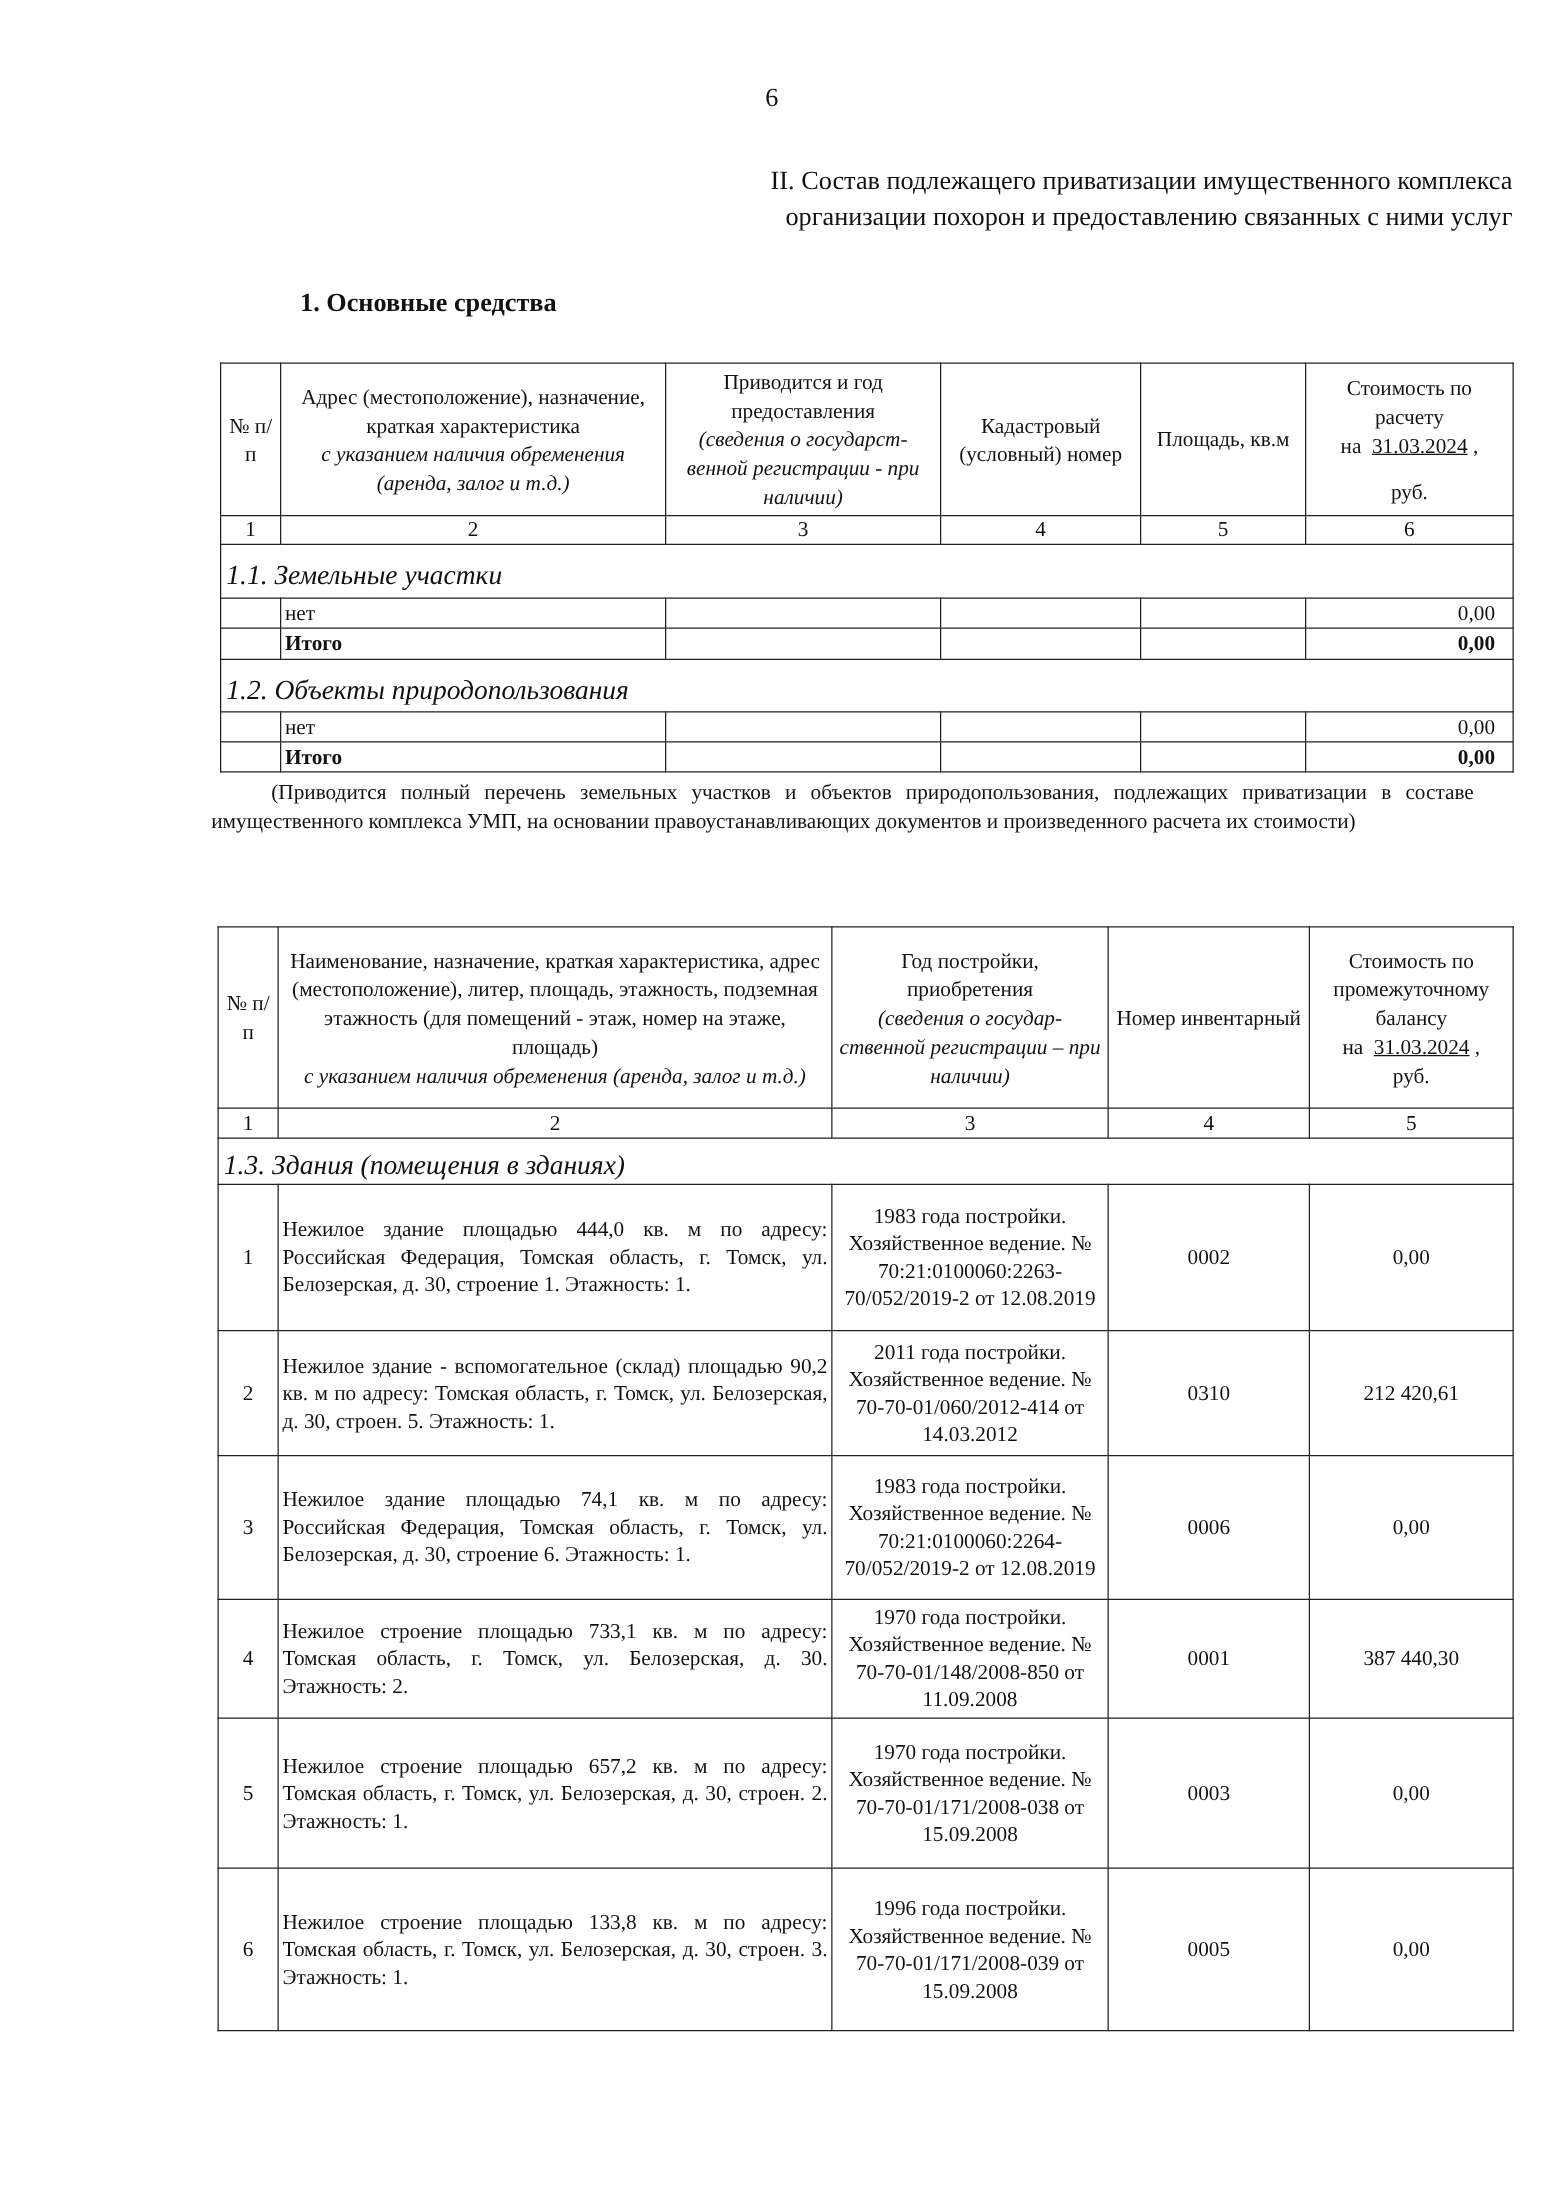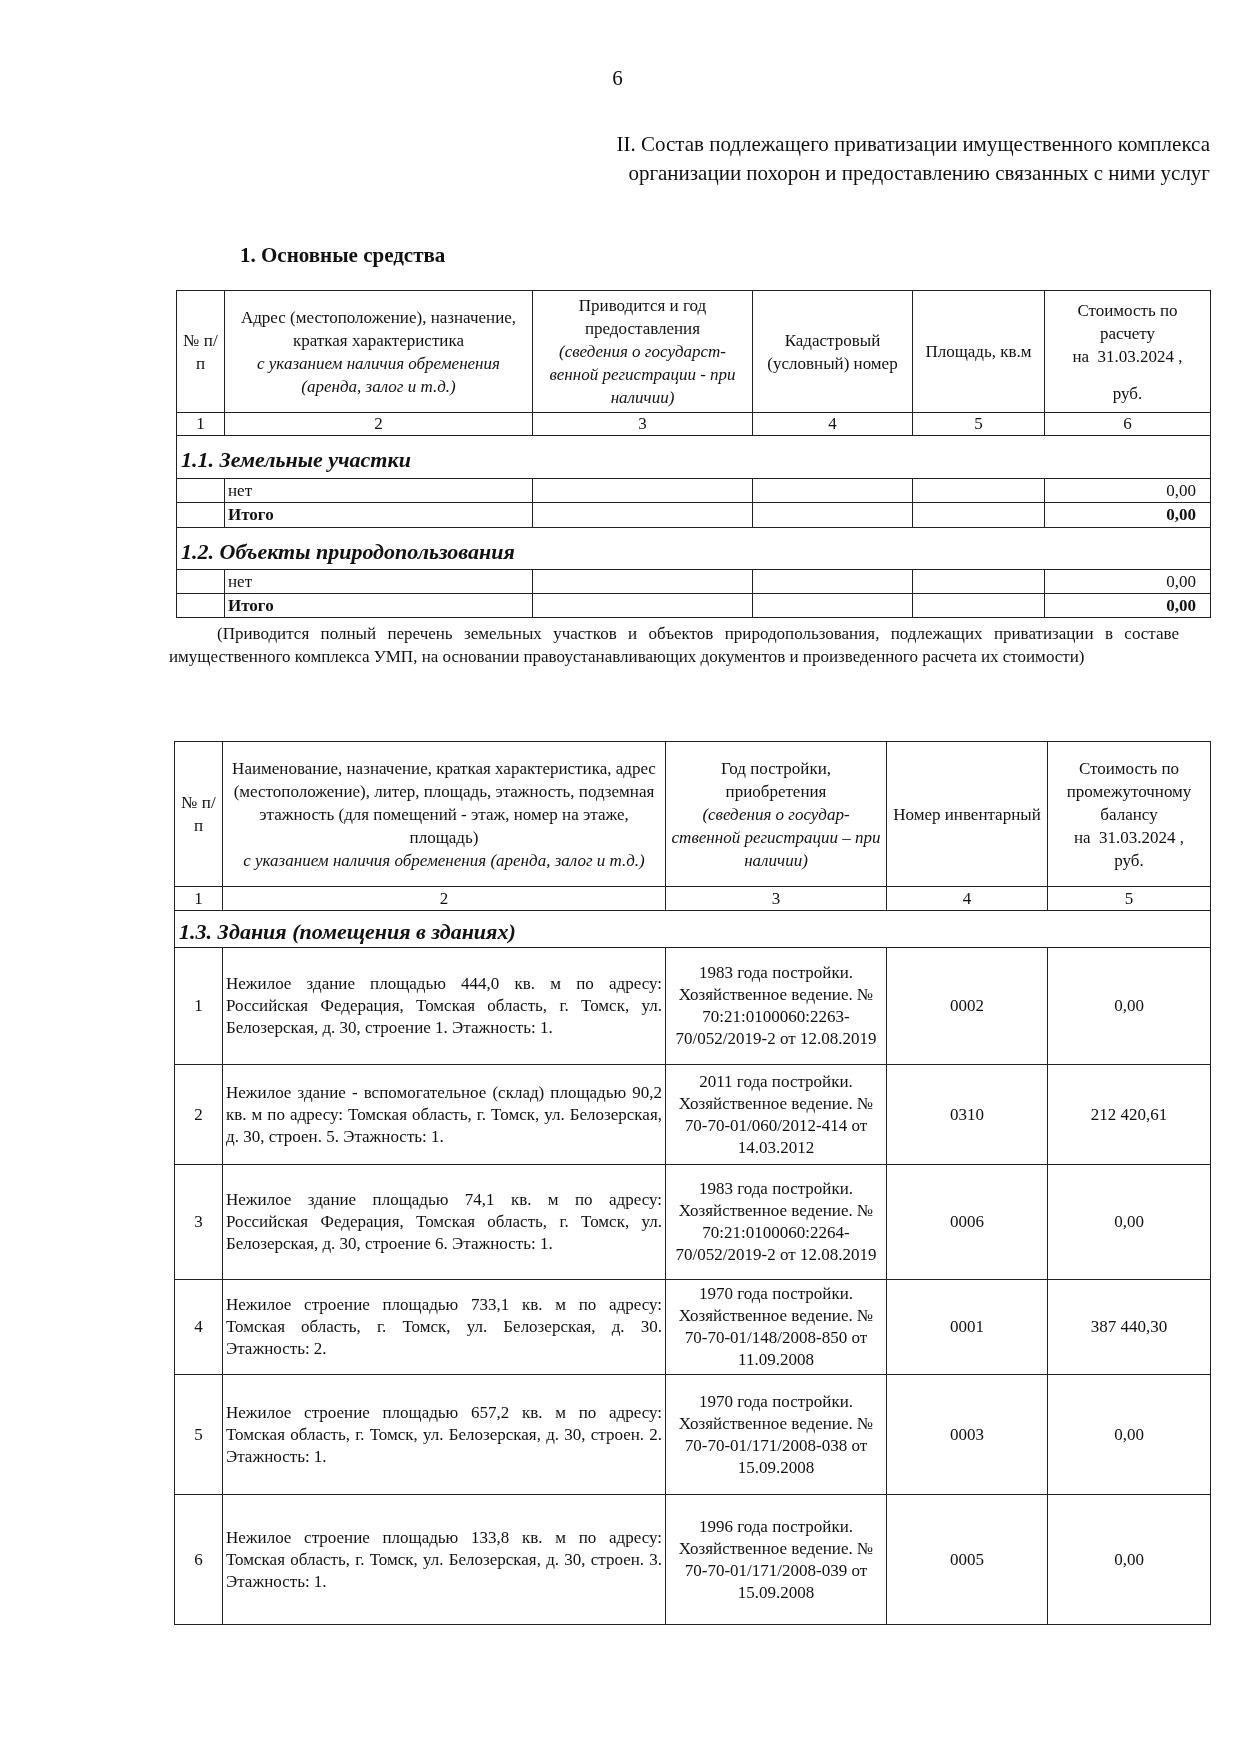--- a/index.html
+++ b/index.html
@@ -5,32 +5,32 @@
   html, body { margin: 0; padding: 0; background: #ffffff; }
   body {
     width: 1235px; height: 1760px; position: relative; overflow: hidden;
     font-family: "Liberation Serif", "DejaVu Serif", serif; color: #111;
   }
   .page-number { position: absolute; top: 66px; left: 0; width: 1235px; text-align: center; font-size: 21px; }
   .title {
     position: absolute; top: 130px; left: 150px; width: 1060px; text-align: right;
     font-weight: normal; font-size: 21px; line-height: 29px;
   }
-  .section-heading { position: absolute; top: 243px; left: 240px; font-weight: bold; font-size: 21px; }
+  .section-heading { position: absolute; top: 230px; left: 240px; font-weight: bold; font-size: 21px; }
   table { border-collapse: collapse; position: absolute; table-layout: fixed; }
   td { border: 1.5px solid #222; padding: 0 3px; font-size: 17px; line-height: 22px; vertical-align: middle; }
   .hdr td { text-align: center; line-height: 23px; }
   .it { font-style: italic; }
   .num td { text-align: center; line-height: 22px; padding: 0; }
-  .sec td { font-weight: bold; font-style: italic; font-size: 22px; text-align: left; padding-left: 4px; padding-top: 6px; }
+  .sec td { font-weight: normal; font-style: italic; font-size: 22px; text-align: left; padding-left: 4px; padding-top: 6px; }
   .right { text-align: right; padding-right: 14px; }
   .center { text-align: center; }
   .bold { font-weight: bold; }
   .just { text-align: justify; text-align-last: left; }
-  .u { }
+  .u { text-decoration: underline; }
   #t1 { left: 176px; top: 290px; width: 1034px; }
   #t2 { left: 174px; top: 741px; width: 1036px; }
   .note {
     position: absolute; top: 622px; left: 169px; width: 1010px; font-size: 17px; line-height: 23px;
     text-align: justify; text-indent: 48px;
   }
 </style>
 </head>
 <body>
 

